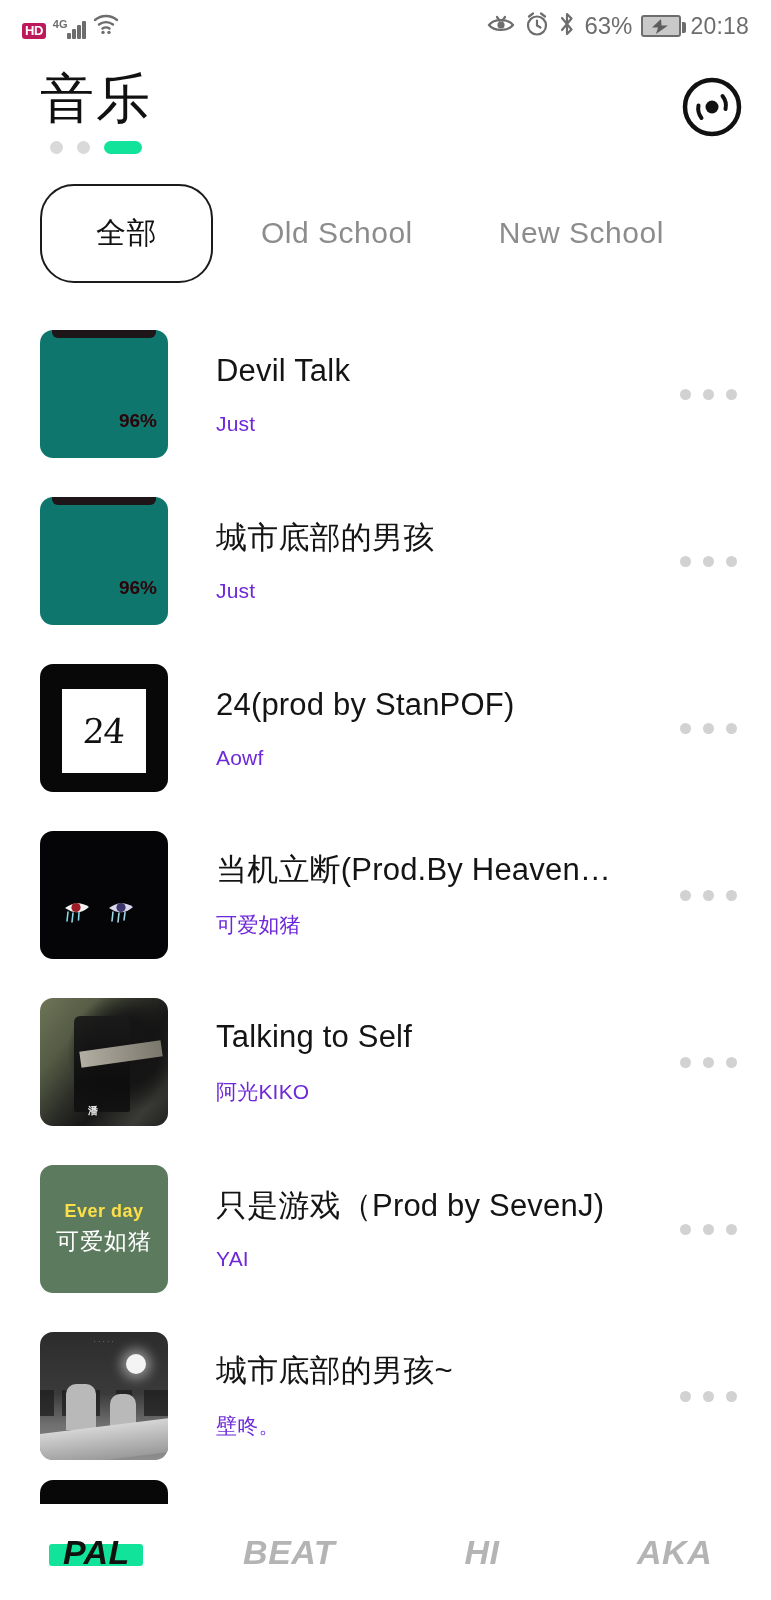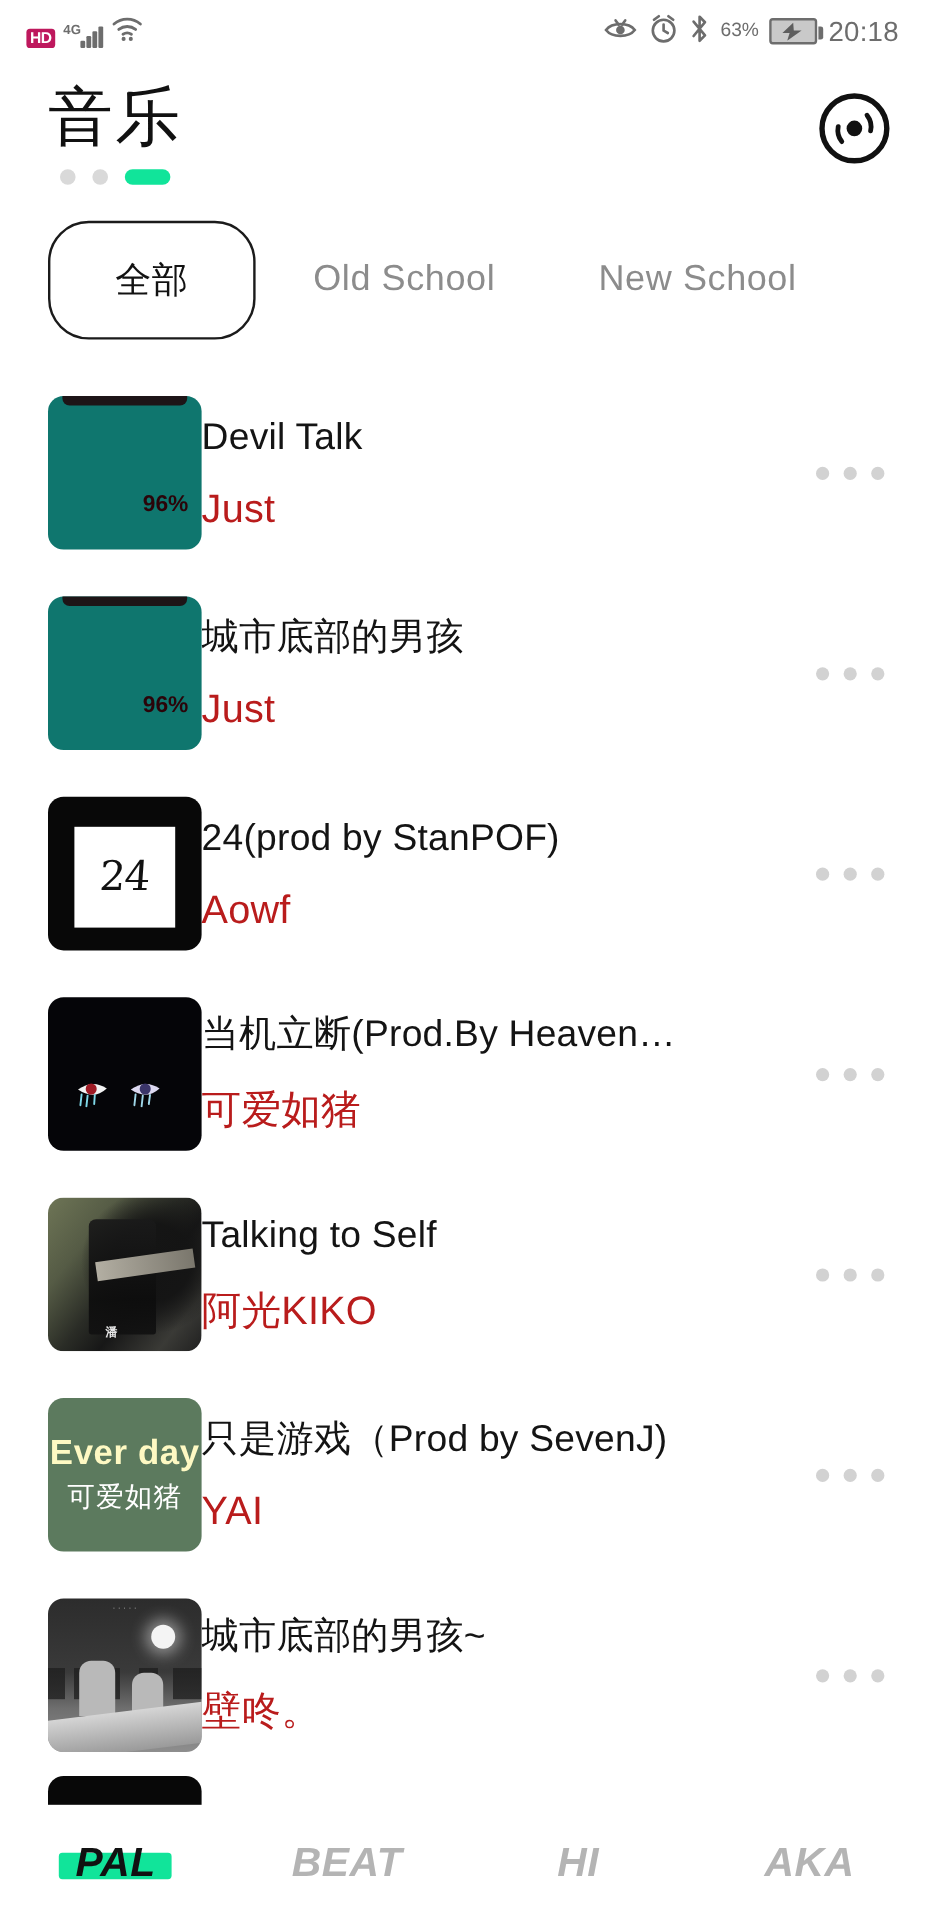--- a/index.html
+++ b/index.html
@@ -22,21 +22,21 @@
     background:#be185d; color:#fff; font-size:13px; font-weight:bold;
     border-radius:3px; padding:1px 3px; line-height:1.05; letter-spacing:-0.5px;
   }
   .net-wrap { display:flex; align-items:flex-end; }
   .net-label { font-size:11px; font-weight:bold; color:#6d6d6d; margin-bottom:9px; }
   .bars { display:flex; align-items:flex-end; gap:1.5px; height:20px; }
   .bars i { display:block; width:3.5px; background:#6d6d6d; border-radius:1px; }
   .bars i:nth-child(1){height:6px;} .bars i:nth-child(2){height:10px;}
   .bars i:nth-child(3){height:14px;} .bars i:nth-child(4){height:18px;}
   .sb-icon { display:block; }
-  .sb-pct { font-size:16px; color:#6d6d6d; letter-spacing:0px; }
+  .sb-pct { font-size:24px; color:#6d6d6d; letter-spacing:0px; }
   .sb-time { font-size:23px; color:#6d6d6d; letter-spacing:0.2px; }
   .batt {
     width:40px; height:22px; border:2.5px solid #6d6d6d; border-radius:3px;
     position:relative; display:flex; align-items:center; justify-content:center;
     background:#c9c9c9;
   }
   .batt:after {
     content:""; position:absolute; right:-7px; top:5px;
     width:4px; height:11px; background:#6d6d6d; border-radius:0 2px 2px 0;
   }
@@ -65,26 +65,26 @@
   .tab.t2 { margin-left:48px; }
   .tab.t3 { margin-left:86px; }
 
   
   .list { margin-top:28px; padding-left:40px; padding-right:28px; }
   .row { display:flex; align-items:center; height:167px; }
   .art {
     width:128px; height:128px; flex:none; border-radius:13px;
     position:relative; overflow:hidden; background:#ddd;
   }
-  .meta { flex:1; min-width:0; }
+  .meta { flex:1; padding-left:48px; min-width:0; }
   .tname {
     font-size:31px; color:#141414; line-height:1.2; white-space:nowrap;
     overflow:hidden; text-overflow:clip; letter-spacing:0.2px;
   }
-  .aname { font-size:33px; color:#b91c1c; margin-top:23px; letter-spacing:0.2px; }
+  .aname { font-size:21px; color:#6d28d9; margin-top:23px; letter-spacing:0.2px; }
   .more { width:80px; flex:none; display:flex; gap:12px; justify-content:flex-end; padding-right:6px; }
   .more span { width:11px; height:11px; border-radius:50%; background:#d2d2d2; display:block; }
 
   
   .art-battery { background:#0f766e; }
   .art-battery .cap {
     position:absolute; left:12px; right:12px; top:-6px; height:14px;
     background:#1d1517; border-radius:6px;
   }
   .art-battery .pct {
@@ -117,21 +117,21 @@
   .art-photo .band {
     position:absolute; left:40px; top:48px; width:82px; height:16px;
     background:linear-gradient(90deg,#cfcabc,#8c887c); transform:rotate(-8deg); opacity:.85;
   }
   .art-photo .tag {
     position:absolute; left:48px; bottom:10px; font-size:10px; color:#e9e9e9;
     font-weight:bold; letter-spacing:1px; line-height:1;
   }
   .art-green { background:#5c7a5e; display:flex; flex-direction:column;
                align-items:center; justify-content:center; }
-  .art-green .l1 { color:#fef9c3; font-weight:bold; font-size:29px; letter-spacing:0.5px; }
+  .art-green .l1 { color:#fde047; font-weight:bold; font-size:18px; letter-spacing:0.5px; }
   .art-green .l2 { color:#fff; font-size:23px; margin-top:4px; letter-spacing:1px; }
   .art-night {
     background:linear-gradient(180deg,#2c2c2c 0%,#3a3a3a 48%,#6f6f6f 72%,#8e8e8e 100%);
   }
   .art-night .moon {
     position:absolute; right:22px; top:22px; width:20px; height:20px;
     border-radius:50%; background:#f4f4f4; box-shadow:0 0 12px 5px rgba(255,255,255,.45);
   }
   .art-night .skyline {
     position:absolute; left:0; right:0; top:58px; height:26px;

